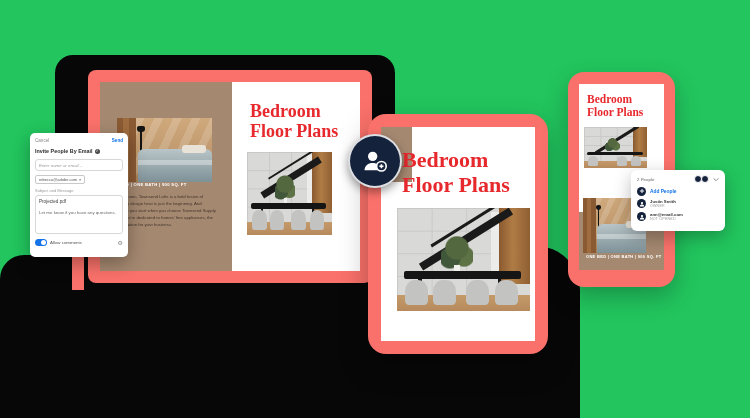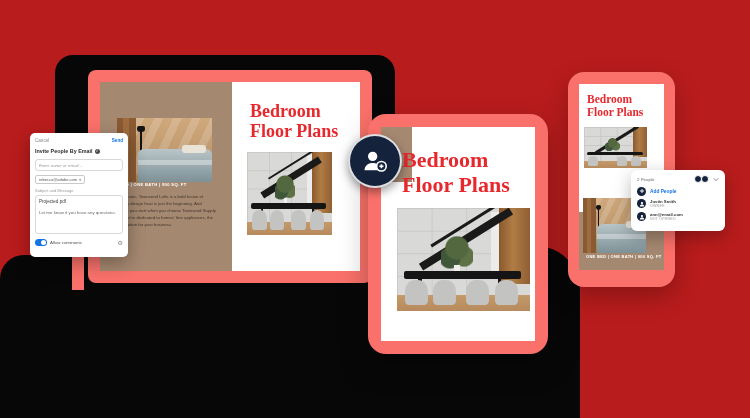--- a/index.html
+++ b/index.html
@@ -1,18 +1,18 @@
 <!DOCTYPE html>
 <html><head>
 <meta charset="utf-8">
 <style>
   html,body{margin:0;padding:0;}
   body{width:750px;height:418px;background:#ffffff;overflow:hidden;
        font-family:"Liberation Sans", sans-serif;}
-  .stage{position:relative;width:750px;height:418px;background:#b91c1c;}
+  .stage{position:relative;width:750px;height:418px;background:#22c55e;}
   .abs{position:absolute;}
 
   
   .black-base{left:0;top:255px;width:580px;height:163px;background:#070708;
               border-radius:24px 44px 0 0;}
   .black-swath{left:368px;top:246px;width:212px;height:172px;background:#070708;
                border-radius:0 44px 0 0;}
   .laptop-bezel{left:55px;top:55px;width:340px;height:250px;background:#070708;
                 border-radius:18px 18px 0 0;}
 

